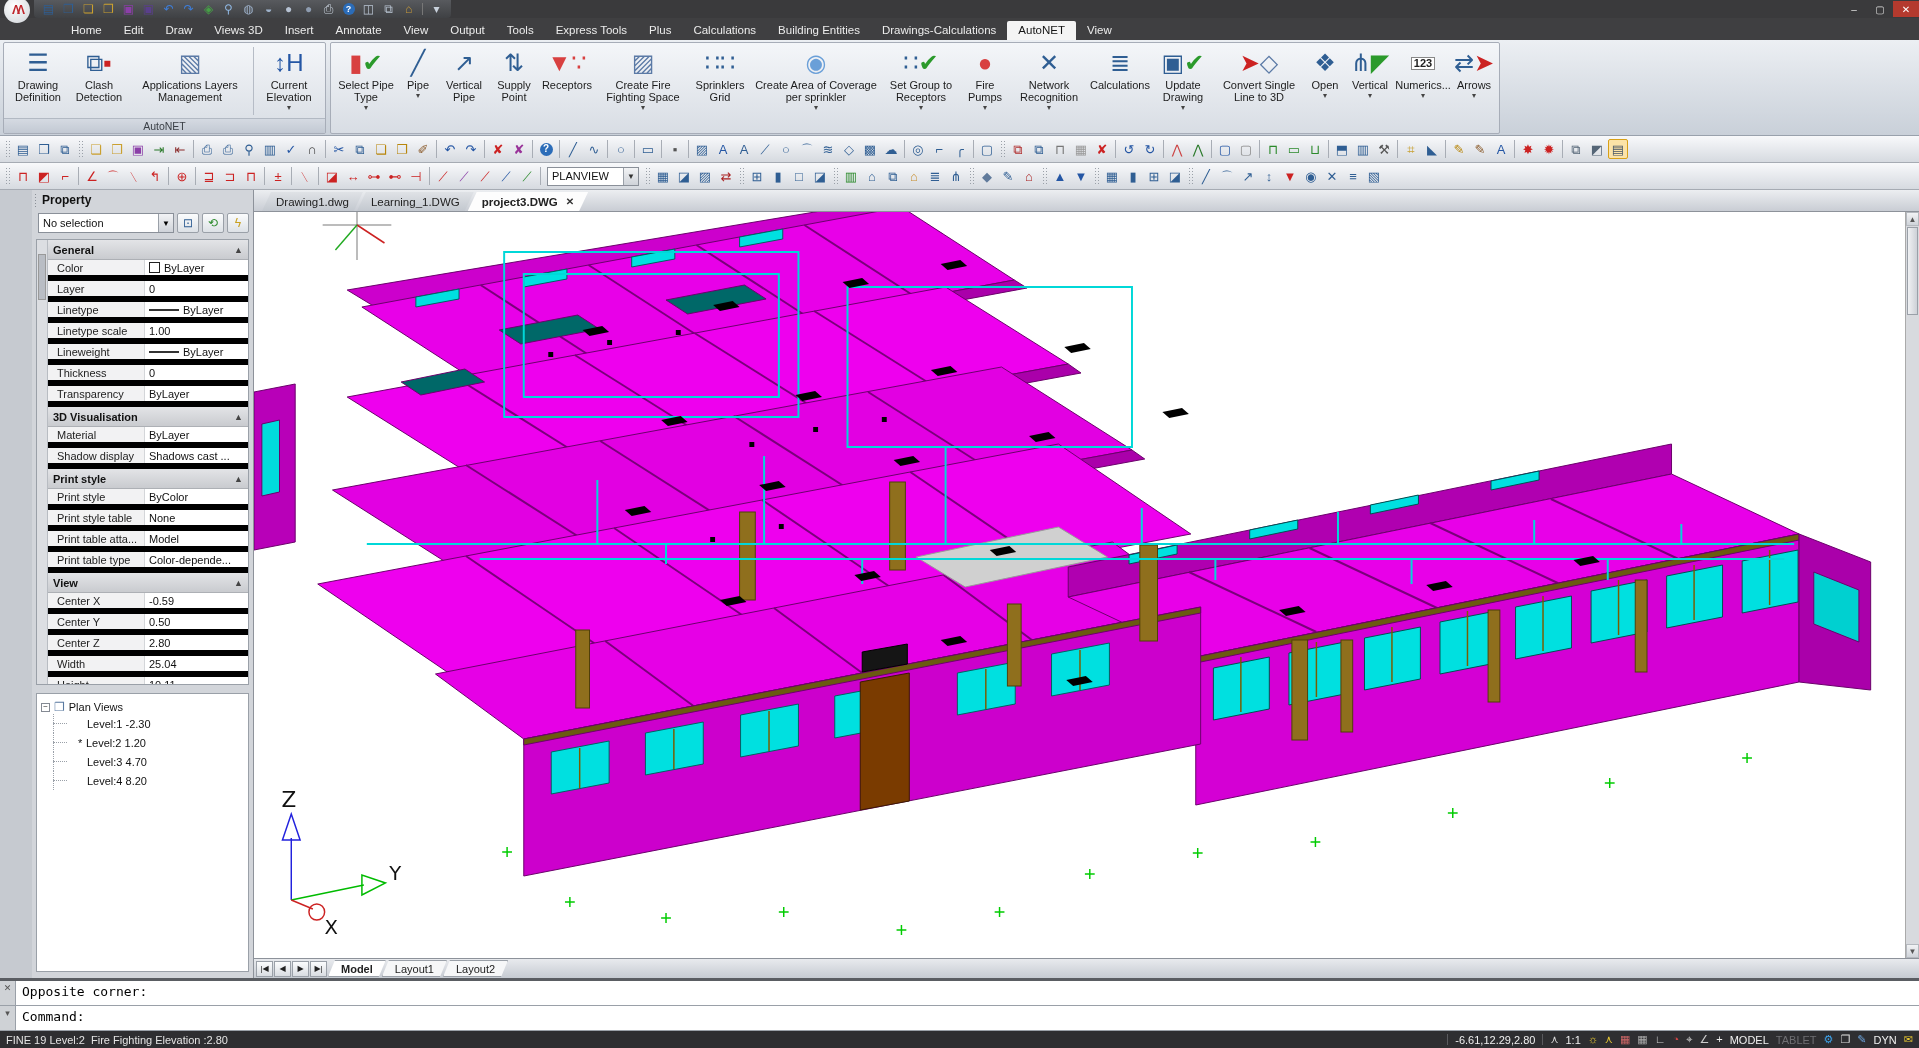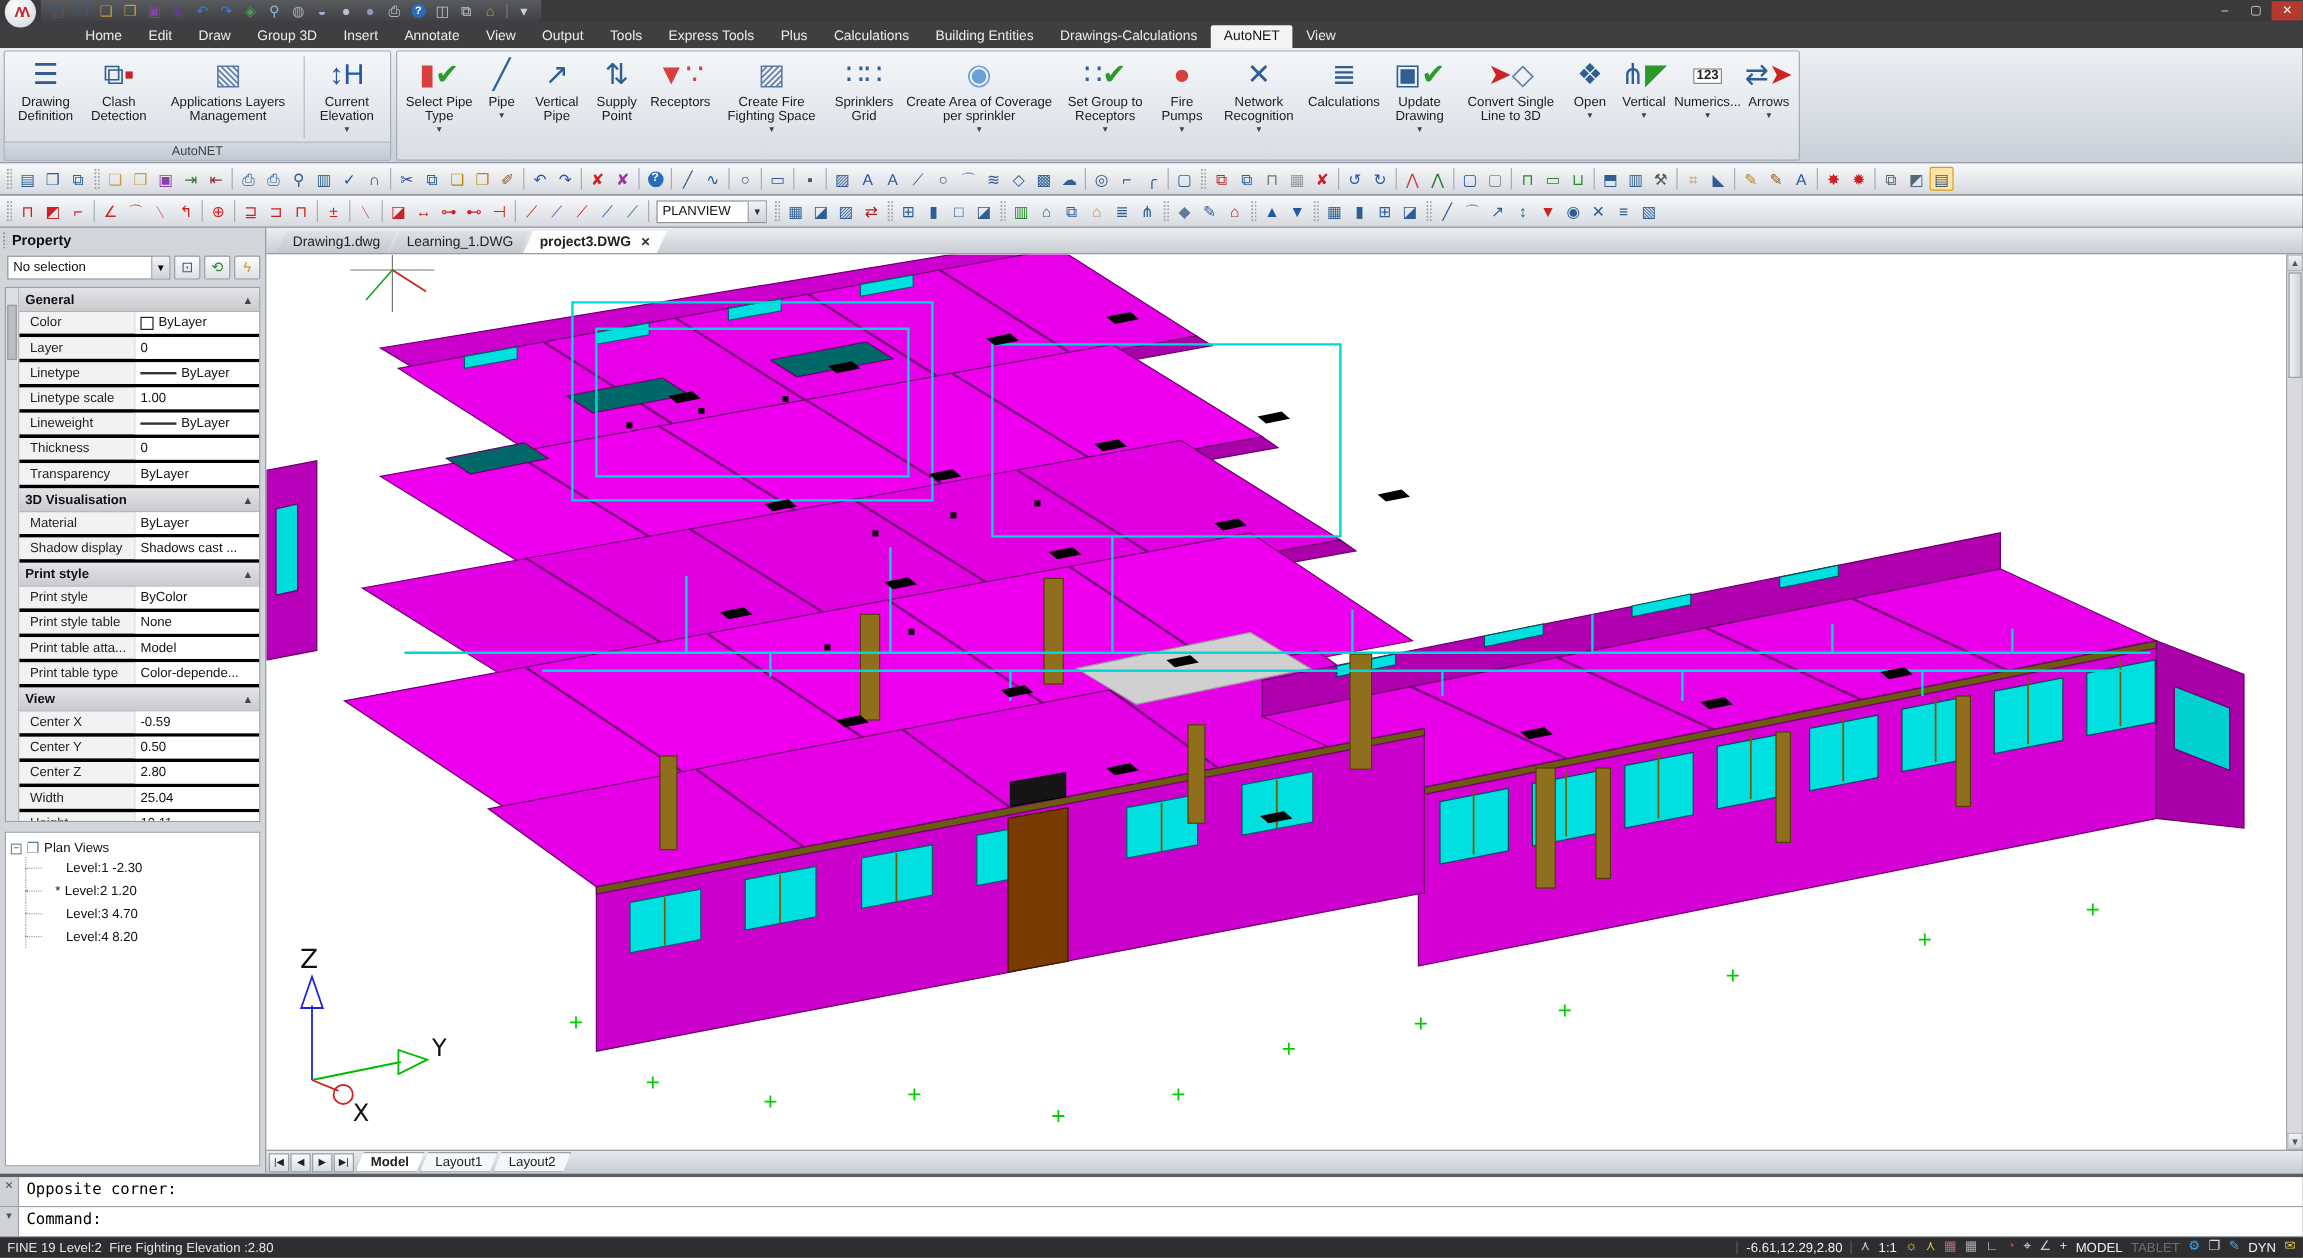--- a/index.html
+++ b/index.html
@@ -55,21 +55,21 @@
   .grip{width:5px;height:18px;flex:none;background-image:radial-gradient(#9aa0a8 1px,transparent 1px);
     background-size:3px 3px;margin:0 2px;}
   .vsep{width:1px;height:18px;background:#a8adb5;margin:0 2px;flex:none;}
   .tb-combo{display:flex;align-items:center;height:19px;background:#fff;border:1px solid #8a9099;
     width:92px;margin:0 3px;flex:none;}
   .tb-combo .val{flex:1;padding:0 4px;font-size:11px;color:#111;}
   .tb-combo .btn{width:15px;height:100%;background:linear-gradient(#f2f3f5,#cfd3d9);
     border-left:1px solid #9aa0a8;font-size:8px;display:flex;align-items:center;justify-content:center;color:#333;}
 
   
-  .main{display:flex;height:788px;background:#c6cad0;}
+  .main{display:flex;height:788px;background:#c6cad0;padding-left:32px;}
 
   
   .leftpanel{width:222px;background:#d2d5da;border-right:1px solid #8d929a;display:flex;flex-direction:column;}
   .ptitle{height:20px;display:flex;align-items:center;font-weight:bold;font-size:12px;color:#111;
     padding-left:10px;position:relative;}
   .ptitle:before{content:"";position:absolute;left:2px;top:3px;bottom:3px;width:4px;
     background-image:radial-gradient(#8b9097 1px,transparent 1px);background-size:3px 3px;}
   .pselrow{display:flex;align-items:center;gap:3px;padding:3px 4px 4px 6px;}
   .psel{flex:1;height:20px;background:#fff;border:1px solid #8a9099;display:flex;align-items:center;}
   .psel .val{flex:1;padding:0 4px;color:#111;}
@@ -78,21 +78,21 @@
   .pbtn{width:22px;height:20px;border:1px solid #9aa0a8;background:linear-gradient(#fbfcfd,#dde1e6);
     display:flex;align-items:center;justify-content:center;font-size:12px;border-radius:2px;}
   .pgridwrap{margin:2px 4px 0 4px;border:1px solid #9aa0a8;background:#e9eaec;height:446px;
     overflow:hidden;display:flex;}
   .pscroll{width:11px;background:#dcdee2;border-right:1px solid #b8bcc2;position:relative;}
   .pscroll .thumb{position:absolute;top:14px;left:1px;width:8px;height:46px;background:#b9bdc4;border:1px solid #999;}
   .pgrid{flex:1;}
   .psec{height:20px;background:linear-gradient(#e3e4e7,#c9cbcf);border-bottom:1px solid #adb0b5;
     display:flex;align-items:center;font-weight:bold;color:#111;padding:0 5px;}
   .psec .arr{margin-left:auto;font-size:9px;color:#444;}
-  .prow{display:flex;height:21px;border-bottom:3px solid #000000;background:#f2f2f3;padding-left:9px;}
+  .prow{display:flex;height:21px;border-bottom:6px solid #000000;background:#f2f2f3;padding-left:9px;}
   .plab{width:88px;display:flex;align-items:center;color:#222;border-right:1px solid #d4d6d9;}
   .pval{flex:1;background:#fff;display:flex;align-items:center;padding:0 4px;color:#111;gap:4px;overflow:hidden;white-space:nowrap;}
   .swatch{width:11px;height:11px;background:#fff;border:1px solid #222;flex:none;}
   .lineglyph{width:30px;height:0;border-top:2px solid #333;flex:none;}
   .treebox{margin:8px 4px 6px 4px;border:1px solid #9aa0a8;background:#fff;flex:1;padding:6px 4px;overflow:hidden;}
   .troot{display:flex;align-items:center;gap:4px;color:#111;}
   .texp{width:9px;height:9px;border:1px solid #848a93;display:flex;align-items:center;justify-content:center;
     font-size:8px;line-height:1;color:#333;background:#fff;}
   .tfold{color:#5a7aa0;font-size:12px;}
   .titem{display:flex;align-items:center;height:19px;padding-left:46px;color:#111;position:relative;}
@@ -214,21 +214,21 @@
     <div class="win-btn">–</div>
     <div class="win-btn">▢</div>
     <div class="win-btn close">✕</div>
   </div>
 </div>
 
 <div class="menubar" id="menubar">
     <span class="mtab">Home</span>
     <span class="mtab">Edit</span>
     <span class="mtab">Draw</span>
-    <span class="mtab">Group 3D</span>
+    <span class="mtab">Views 3D</span>
     <span class="mtab">Insert</span>
     <span class="mtab">Annotate</span>
     <span class="mtab">View</span>
     <span class="mtab">Output</span>
     <span class="mtab">Tools</span>
     <span class="mtab">Express Tools</span>
     <span class="mtab">Plus</span>
     <span class="mtab">Calculations</span>
     <span class="mtab">Building Entities</span>
     <span class="mtab">Drawings-Calculations</span>

